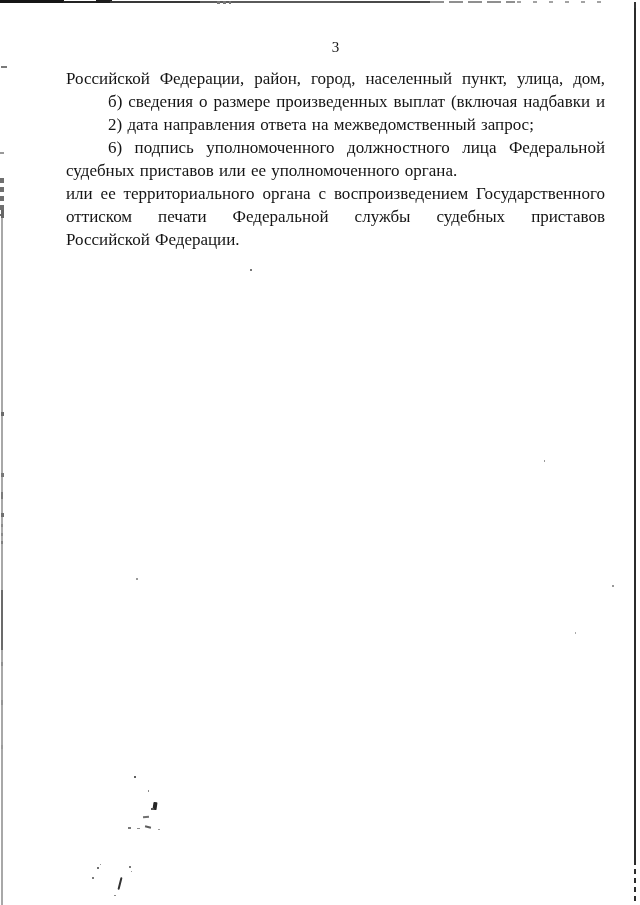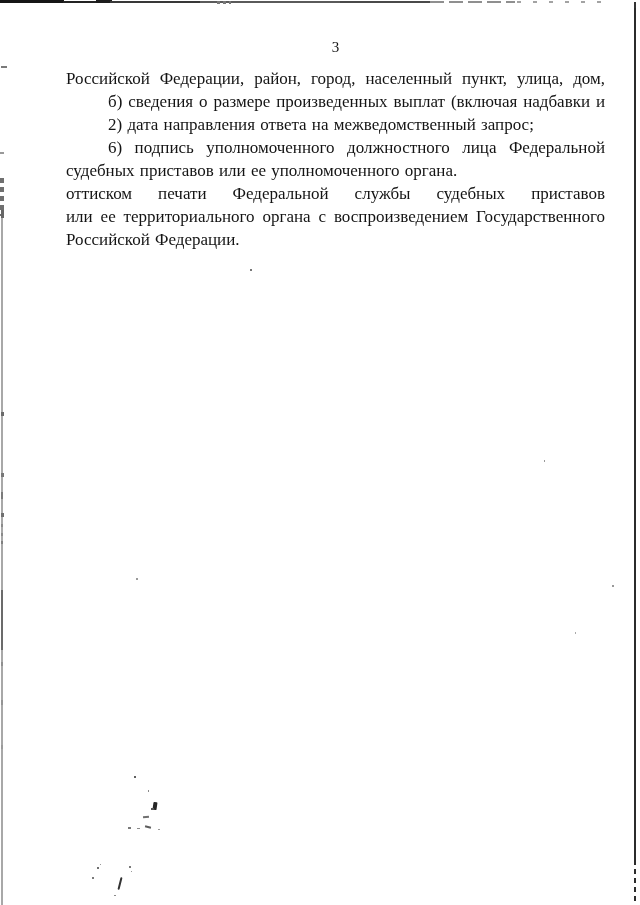--- a/index.html
+++ b/index.html
@@ -47,22 +47,22 @@
 <div class="page">
 
   <div class="text-block">
     <div class="pagenum">3</div>
     <div id="paras">
         <div class="line just">Российской Федерации, район, город, населенный пункт, улица, дом, корпус,</div>
         <div class="line just indent">б) сведения о размере произведенных выплат (включая надбавки и доплаты)</div>
         <div class="line indent">2) дата направления ответа на межведомственный запрос;</div>
         <div class="line just indent">6) подпись уполномоченного должностного лица Федеральной службы</div>
         <div class="line">судебных приставов или ее уполномоченного органа.</div>
+        <div class="line just">или ее территориального органа с воспроизведением Государственного герба</div>
         <div class="line just">оттиском печати Федеральной службы судебных приставов</div>
-        <div class="line just">или ее территориального органа с воспроизведением Государственного герба</div>
         <div class="line">Российской Федерации.</div>
       </div>
   </div>
 
   <div>
     <div class="art" style="left:0;top:0;width:64px;height:3px;background:#161616;"></div>
     <div class="art" style="left:63px;top:1px;width:47px;height:2px;background:#232323;"></div>
     <div class="art" style="left:96px;top:0;width:16px;height:3px;background:#1c1c1c;"></div>
     <div class="art" style="left:110px;top:1px;width:90px;height:2px;background:#383838;"></div>
     <div class="art" style="left:200px;top:1px;width:140px;height:2px;background:#5a5a5a;"></div>

